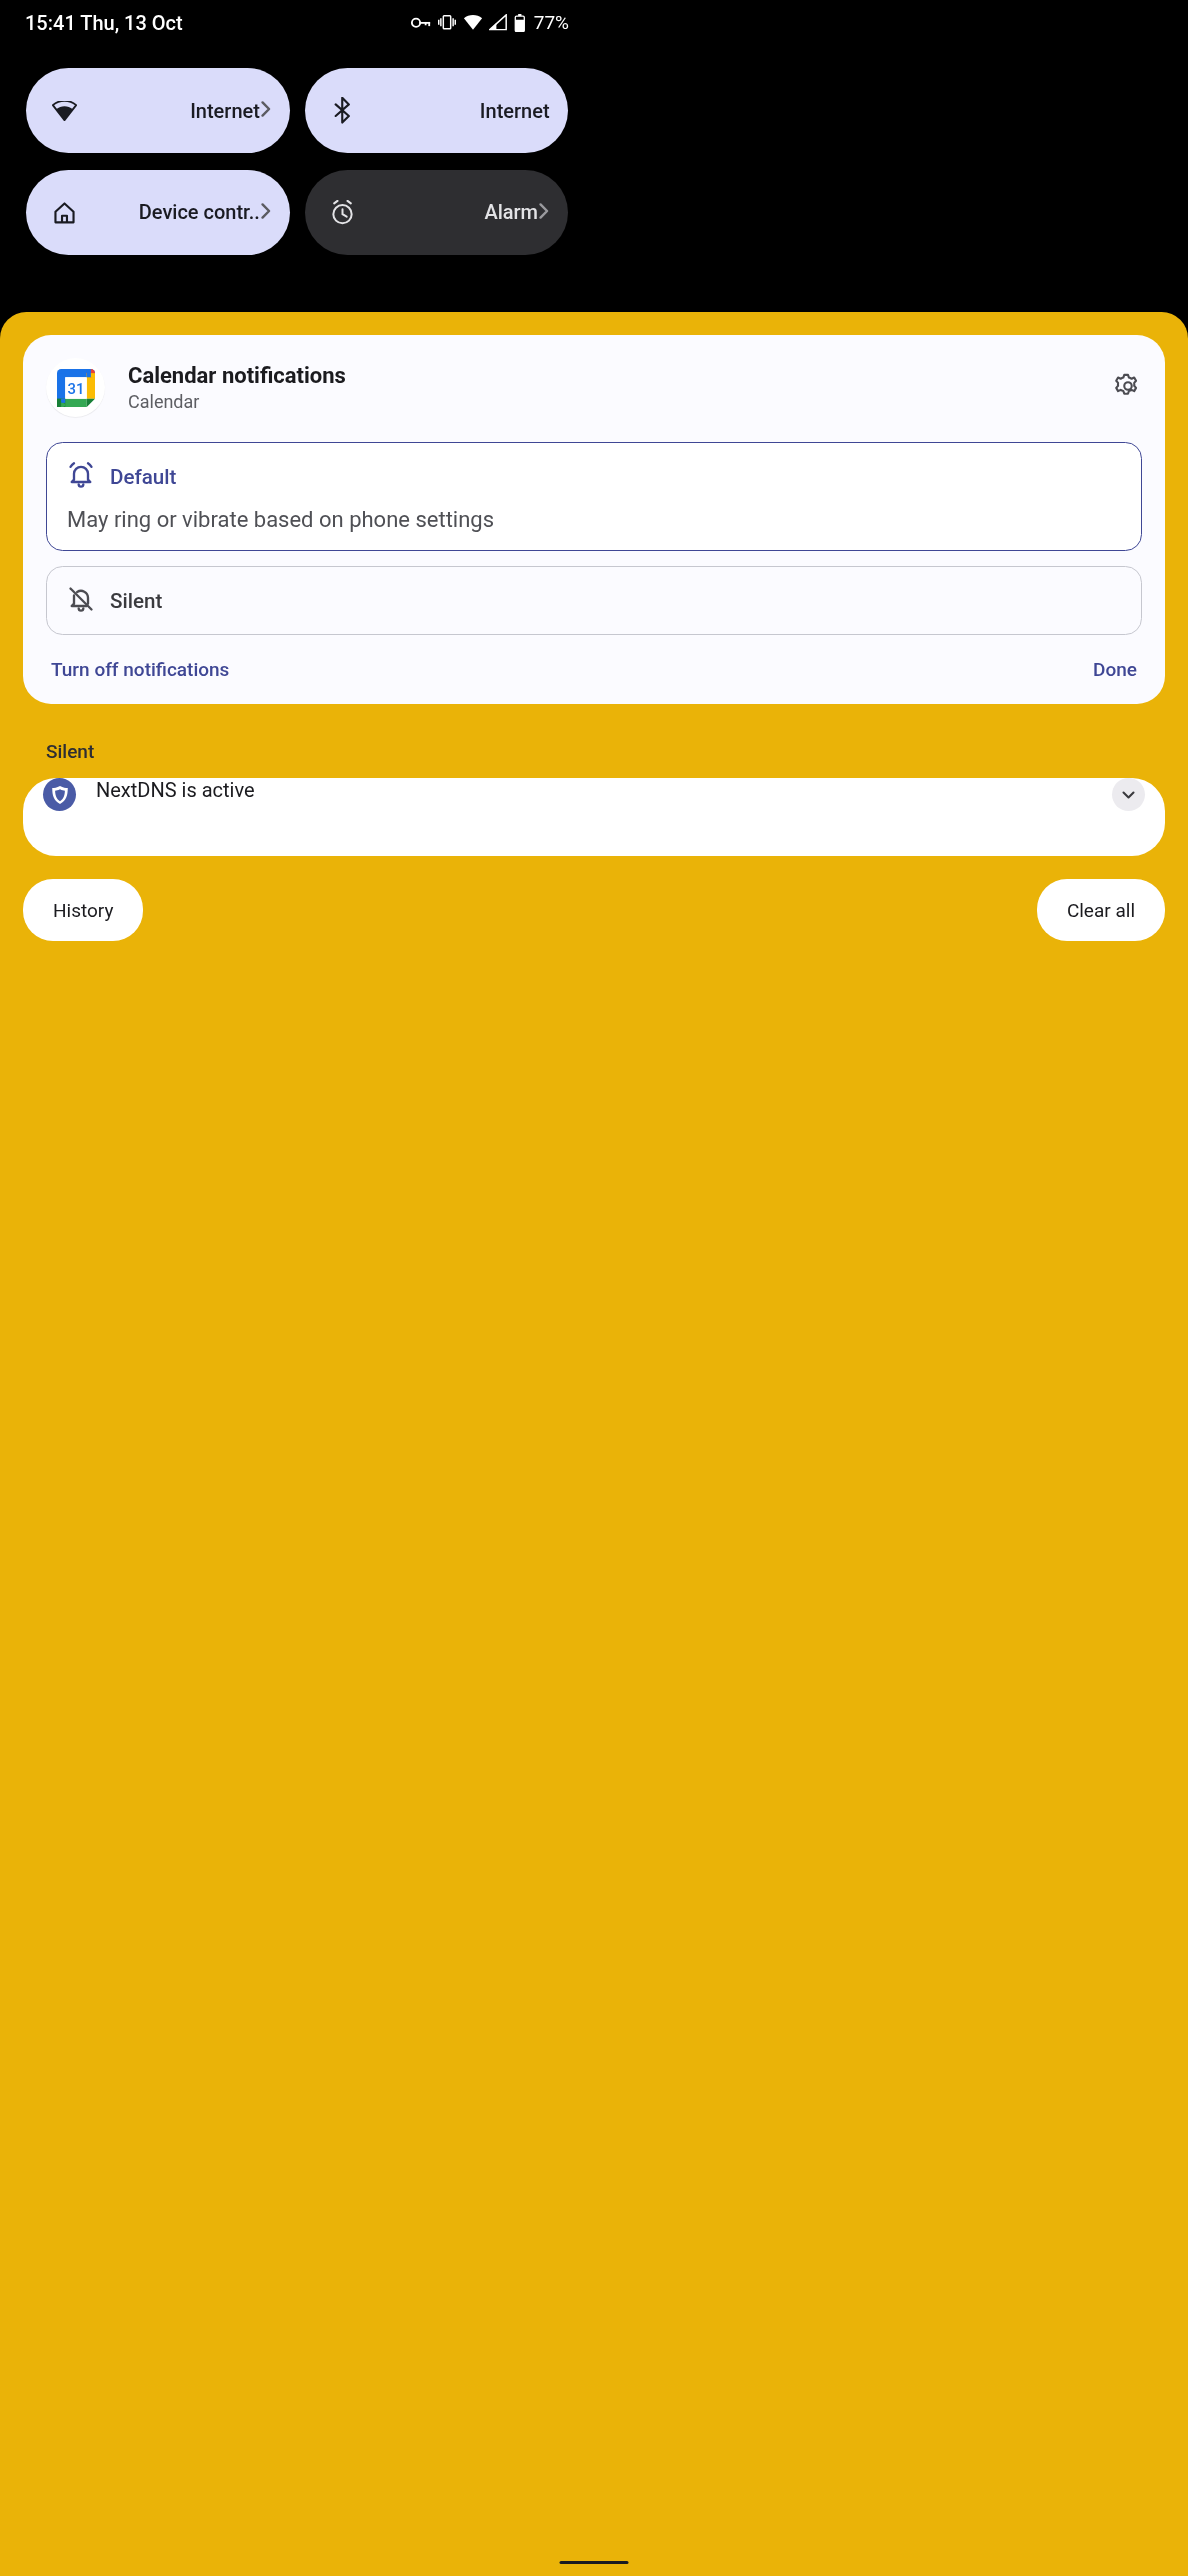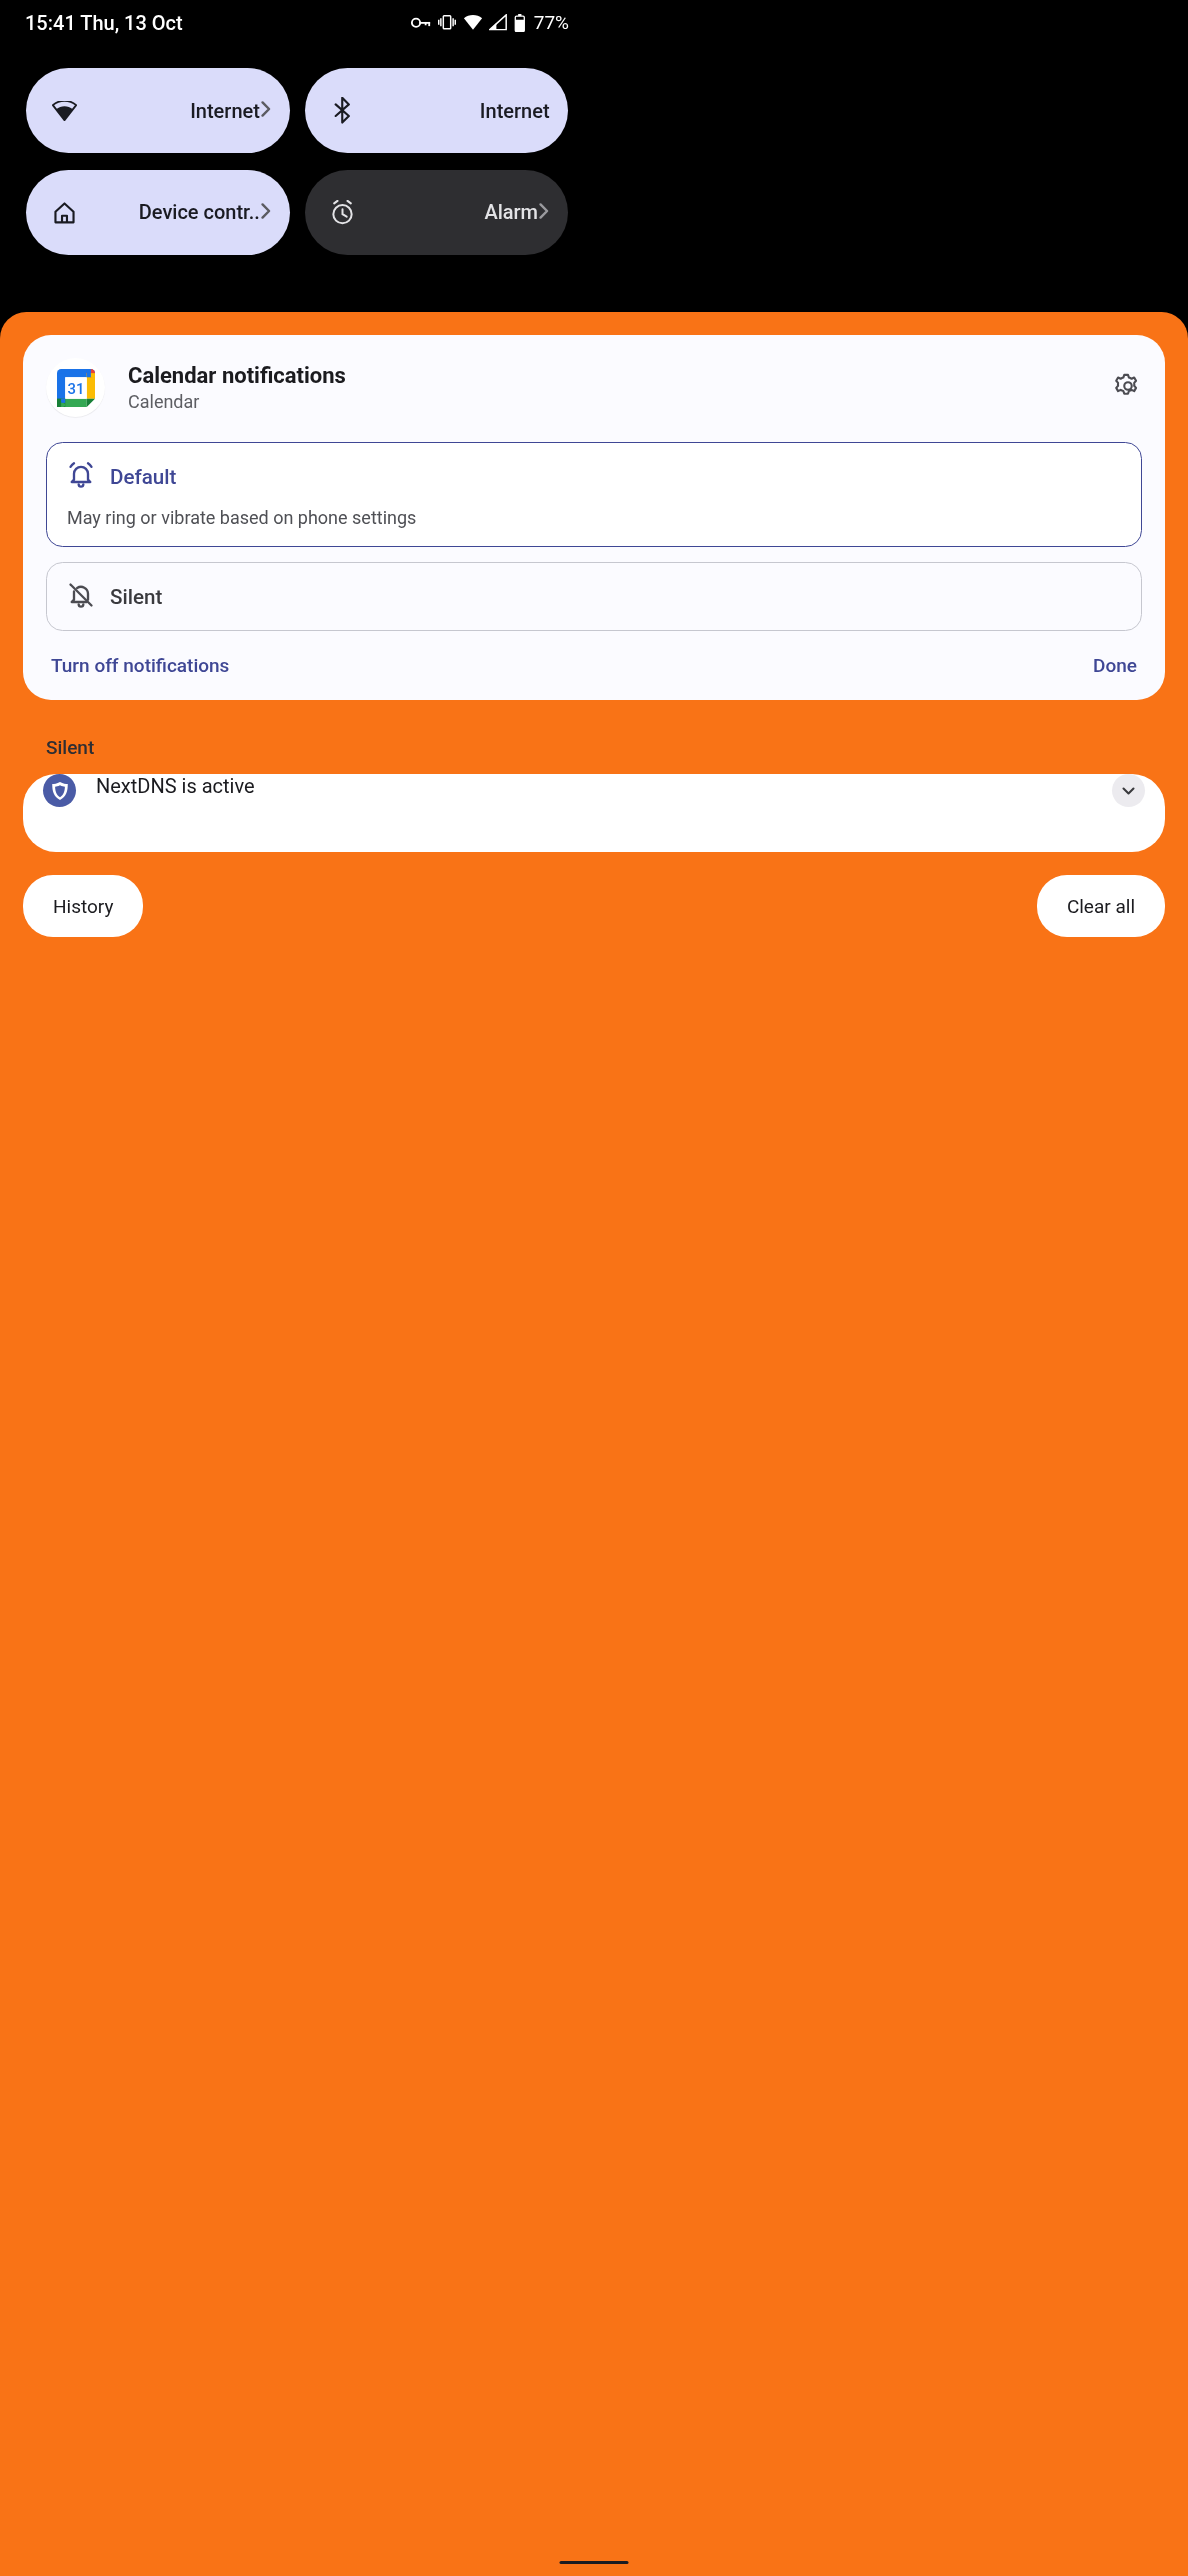--- a/index.html
+++ b/index.html
@@ -16,41 +16,41 @@
     .qs-area { padding: 23px 26.4px 26.4px; }
     .qs-grid { display: grid; grid-template-columns: 1fr 1fr; gap: 16.5px 15px; }
     .qs-tile { background: #dadcfa; height: 85px; border-radius: 43px; display: flex; align-items: center; padding: 0 18px 0 23px; color: #1a1b22; }
     .qs-tile.inactive { background: #2e2e31; color: #e3e3e6; }
     .qs-tile .tile-icon { width: 30px; display: flex; justify-content: center; }
     .qs-tile .tile-label { font-size: 20px; font-weight: 500; margin-left: 13.2px; flex: 1; white-space: nowrap; overflow: hidden; text-overflow: ellipsis; text-align: right; }
     .qs-tile .tile-chev { color: #5b5b61; }
     .qs-tile.inactive .tile-chev { color: #9a9a9e; }
 
     
-    .shade { background: #f97316; border-radius: 26.4px 26.4px 0 0; position: absolute; top: 312px; left: 0; right: 0; bottom: 0; padding: 23px 23px 16px; }
+    .shade { background: #eab308; border-radius: 26.4px 26.4px 0 0; position: absolute; top: 312px; left: 0; right: 0; bottom: 0; padding: 23px 23px 16px; }
     .nav-handle { position: absolute; bottom: 11.6px; left: 50%; transform: translateX(-50%); width: 69px; height: 3.3px; border-radius: 2.5px; background: #1a1b22; }
 
     
     .notif-card { background: #fbfbff; border-radius: 28px; padding: 23px 23px 23px; }
     .card-header { display: flex; align-items: center; margin-bottom: 25px; }
     .app-icon-wrap { width: 59px; height: 59px; border-radius: 50%; background: #fff; box-shadow: 0 0.8px 0.8px rgba(0,0,0,.08); display: flex; align-items: center; justify-content: center; margin-right: 23px; }
     .app-icon-wrap svg { display:block; }
     .card-titles { flex: 1; }
     .card-title { font-size: 22px; font-weight: 700; color: #1b1b1f; margin-bottom: 3.3px; }
     .card-subtitle { font-size: 18px; color: #5d5e63; }
     .gear-btn { color: #4c4c52; }
 
     .option { border: 1.2px solid #c6c7cf; border-radius: 16.5px; padding: 18px 20px; margin-bottom: 15px; }
     .option.selected { background: #fff; border: 1.7px solid #3f4795; }
     .option-head { display: flex; align-items: center; gap: 15px; }
     .option-head .opt-icon { color: #3f4795; }
     .option:not(.selected) .opt-icon { color: #4c4c52; }
     .option-label { font-size: 20.6px; font-weight: 500; color: #3f4795; }
     .option:not(.selected) .option-label { color: #3a3a3e; }
-    .option-desc { margin-top: 15px; font-size: 18px; color: #4f5055; }
+    .option-desc { margin-top: 15px; font-size: 22px; color: #4f5055; }
 
     .card-actions { display: flex; justify-content: space-between; align-items: center; margin-top: 23px; padding: 0 5px; }
     .link-btn { font-size: 19px; font-weight: 500; color: #3f4795; }
 
     
     .section-label { font-size: 19px; font-weight: 500; color: #2e2e33; margin: 36px 0 15px 23px; }
     .notif-row { background: #fff; border-radius: 33px; height: 78px; display: flex; align-items: flex-start; padding: 0 20px 0 20px; }
     .nd-icon { width: 33px; height: 33px; border-radius: 50%; background: #4a5ba6; display: flex; align-items: center; justify-content: center; margin-right: 20px; }
     .notif-text { flex: 1; font-size: 20px; color: #1b1b1f; }
     .expand-btn { width: 33px; height: 33px; border-radius: 50%; background: #ecebef; display: flex; align-items: center; justify-content: center; color: #3a3a3e; }

